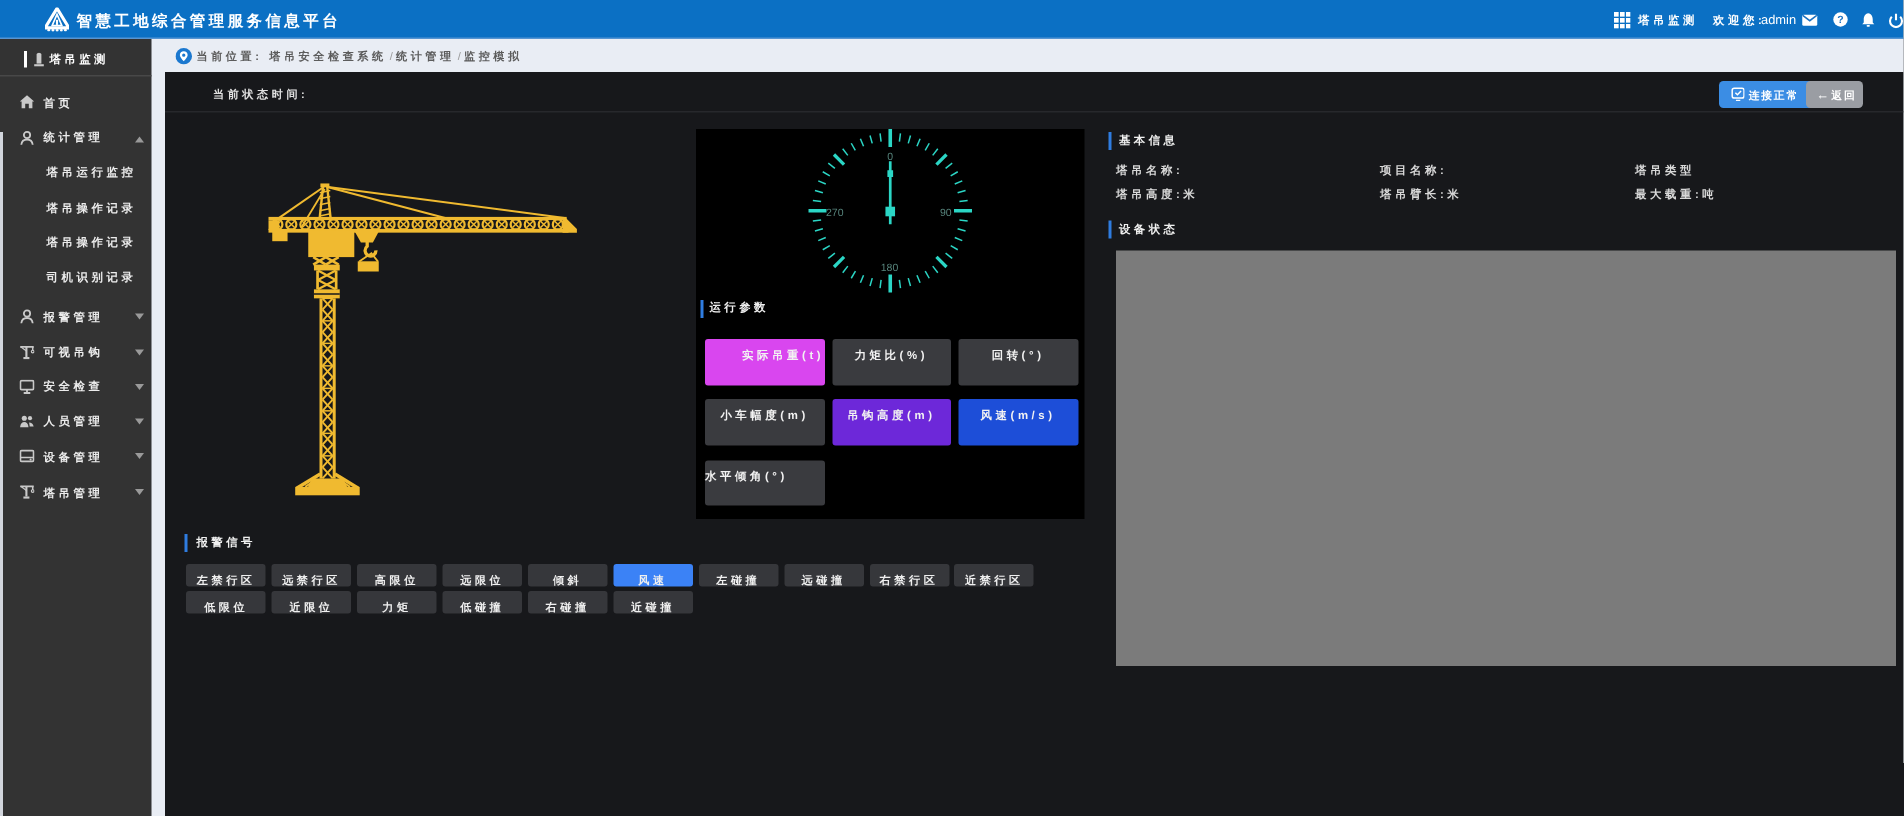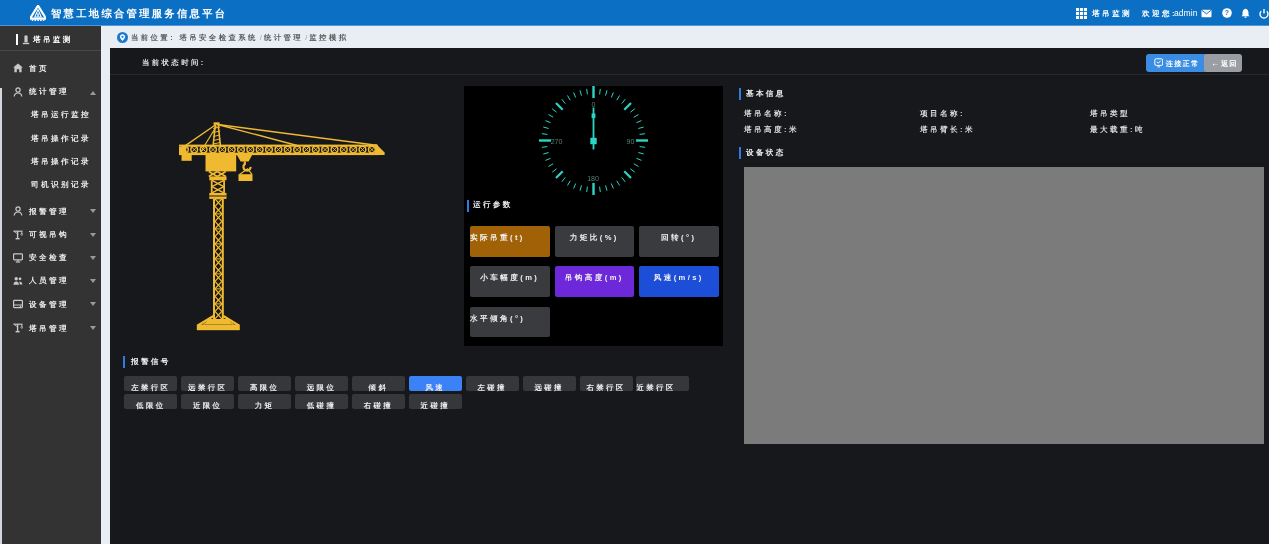--- a/index.html
+++ b/index.html
@@ -341,40 +341,40 @@
       <text x="129.5" y="20.5" fill="#56837b" font-size="7" text-anchor="middle">0</text>
       <text x="166.5" y="58" fill="#56837b" font-size="7" text-anchor="middle">90</text>
       <text x="129.0" y="94.5" fill="#56837b" font-size="7" text-anchor="middle">180</text>
       <text x="92.5" y="58" fill="#56837b" font-size="7" text-anchor="middle">270</text>
       <rect x="128.6" y="21.5" width="1.8" height="42" fill="#2bd6c5"></rect>
       <rect x="127.6" y="27.5" width="3.8" height="4.5" fill="#2bd6c5"></rect>
       <rect x="126.3" y="51.8" width="6.4" height="6.4" fill="#2bd6c5"></rect>
     </svg>
 <div style="position:absolute;left:2.5px;top:113.5px;width:2.5px;height:12px;background:#2f7ce0"></div>
 <div class="abs cjkb" style="left:9px;top:114px;font-size:7.6px;color:#f0f0f0">运行参数</div>
-<div class="abs" style="left:6.0px;top:140.0px;width:79.5px;height:30.5px;background:#a16207;border-radius:2px;text-align:left"><span class="cjk" style="font-size:7.6px;color:#f2f2f2;line-height:15px">实际吊重(t)</span></div>
+<div class="abs" style="left:6.0px;top:140.0px;width:79.5px;height:30.5px;background:#d946ef;border-radius:2px;text-align:right"><span class="cjk" style="font-size:7.6px;color:#f2f2f2;line-height:15px">实际吊重(t)</span></div>
 <div class="abs" style="left:90.5px;top:140.0px;width:79.5px;height:30.5px;background:#3a3b3f;border-radius:2px;text-align:center"><span class="cjk" style="font-size:7.6px;color:#f2f2f2;line-height:15px">力矩比(%)</span></div>
 <div class="abs" style="left:175.0px;top:140.0px;width:79.5px;height:30.5px;background:#3a3b3f;border-radius:2px;text-align:center"><span class="cjk" style="font-size:7.6px;color:#f2f2f2;line-height:15px">回转(°)</span></div>
 <div class="abs" style="left:6.0px;top:180.3px;width:79.5px;height:30.5px;background:#3a3b3f;border-radius:2px;text-align:center"><span class="cjk" style="font-size:7.6px;color:#f2f2f2;line-height:15px">小车幅度(m)</span></div>
 <div class="abs" style="left:90.5px;top:180.3px;width:79.5px;height:30.5px;background:#6d28d9;border-radius:2px;text-align:center"><span class="cjk" style="font-size:7.6px;color:#f2f2f2;line-height:15px">吊钩高度(m)</span></div>
 <div class="abs" style="left:175.0px;top:180.3px;width:79.5px;height:30.5px;background:#1d4ed8;border-radius:2px;text-align:center"><span class="cjk" style="font-size:7.6px;color:#f2f2f2;line-height:15px">风速(m/s)</span></div>
 <div class="abs" style="left:6.0px;top:220.6px;width:79.5px;height:30.5px;background:#3a3b3f;border-radius:2px;text-align:left"><span class="cjk" style="font-size:7.6px;color:#f2f2f2;line-height:15px">水平倾角(°)</span></div>
 </div>
 <div class="abs" style="left:122.5px;top:356.3px;width:2.5px;height:12px;background:#2f7ce0"></div>
 <div class="abs cjkb" style="left:131px;top:357px;font-size:7.6px;color:#f0f0f0">报警信号</div>
 <div class="abs" style="left:124.3px;top:376.2px;width:53px;height:15px;background:#36373b;border-radius:2px;text-align:center"><span class="cjk" style="font-size:7.4px;color:#efefef;line-height:13.5px">左禁行区</span></div>
 <div class="abs" style="left:181.2px;top:376.2px;width:53px;height:15px;background:#36373b;border-radius:2px;text-align:center"><span class="cjk" style="font-size:7.4px;color:#efefef;line-height:13.5px">远禁行区</span></div>
 <div class="abs" style="left:238.1px;top:376.2px;width:53px;height:15px;background:#36373b;border-radius:2px;text-align:center"><span class="cjk" style="font-size:7.4px;color:#efefef;line-height:13.5px">高限位</span></div>
 <div class="abs" style="left:295.0px;top:376.2px;width:53px;height:15px;background:#36373b;border-radius:2px;text-align:center"><span class="cjk" style="font-size:7.4px;color:#efefef;line-height:13.5px">远限位</span></div>
 <div class="abs" style="left:351.9px;top:376.2px;width:53px;height:15px;background:#36373b;border-radius:2px;text-align:center"><span class="cjk" style="font-size:7.4px;color:#efefef;line-height:13.5px">倾斜</span></div>
 <div class="abs" style="left:408.8px;top:376.2px;width:53px;height:15px;background:#3b82f6;border-radius:2px;text-align:center"><span class="cjk" style="font-size:7.4px;color:#efefef;line-height:13.5px">风速</span></div>
 <div class="abs" style="left:465.7px;top:376.2px;width:53px;height:15px;background:#36373b;border-radius:2px;text-align:center"><span class="cjk" style="font-size:7.4px;color:#efefef;line-height:13.5px">左碰撞</span></div>
 <div class="abs" style="left:522.6px;top:376.2px;width:53px;height:15px;background:#36373b;border-radius:2px;text-align:center"><span class="cjk" style="font-size:7.4px;color:#efefef;line-height:13.5px">远碰撞</span></div>
 <div class="abs" style="left:579.5px;top:376.2px;width:53px;height:15px;background:#36373b;border-radius:2px;text-align:center"><span class="cjk" style="font-size:7.4px;color:#efefef;line-height:13.5px">右禁行区</span></div>
-<div class="abs" style="left:636.4px;top:376.2px;width:53px;height:15px;background:#36373b;border-radius:2px;text-align:left"><span class="cjk" style="font-size:7.4px;color:#efefef;line-height:13.5px">近禁行区</span></div>
+<div class="abs" style="left:636.4px;top:376.2px;width:53px;height:15px;background:#36373b;border-radius:2px;text-align:center"><span class="cjk" style="font-size:7.4px;color:#efefef;line-height:13.5px">近禁行区</span></div>
 <div class="abs" style="left:124.3px;top:393.6px;width:53px;height:15px;background:#36373b;border-radius:2px;text-align:center"><span class="cjk" style="font-size:7.4px;color:#efefef;line-height:13.5px">低限位</span></div>
 <div class="abs" style="left:181.2px;top:393.6px;width:53px;height:15px;background:#36373b;border-radius:2px;text-align:center"><span class="cjk" style="font-size:7.4px;color:#efefef;line-height:13.5px">近限位</span></div>
 <div class="abs" style="left:238.1px;top:393.6px;width:53px;height:15px;background:#36373b;border-radius:2px;text-align:center"><span class="cjk" style="font-size:7.4px;color:#efefef;line-height:13.5px">力矩</span></div>
 <div class="abs" style="left:295.0px;top:393.6px;width:53px;height:15px;background:#36373b;border-radius:2px;text-align:center"><span class="cjk" style="font-size:7.4px;color:#efefef;line-height:13.5px">低碰撞</span></div>
 <div class="abs" style="left:351.9px;top:393.6px;width:53px;height:15px;background:#36373b;border-radius:2px;text-align:center"><span class="cjk" style="font-size:7.4px;color:#efefef;line-height:13.5px">右碰撞</span></div>
 <div class="abs" style="left:408.8px;top:393.6px;width:53px;height:15px;background:#36373b;border-radius:2px;text-align:center"><span class="cjk" style="font-size:7.4px;color:#efefef;line-height:13.5px">近碰撞</span></div>
 <div class="abs" style="left:738.5px;top:88px;width:2.5px;height:12px;background:#2f7ce0"></div>
 <div class="abs cjkb" style="left:746px;top:89px;font-size:7.6px;color:#f0f0f0">基本信息</div>
 <div class="abs cjk" style="left:744px;top:108.5px;font-size:7.6px;color:#d8d8d8">塔吊名称:</div>
 <div class="abs cjk" style="left:920px;top:108.5px;font-size:7.6px;color:#d8d8d8">项目名称:</div>

